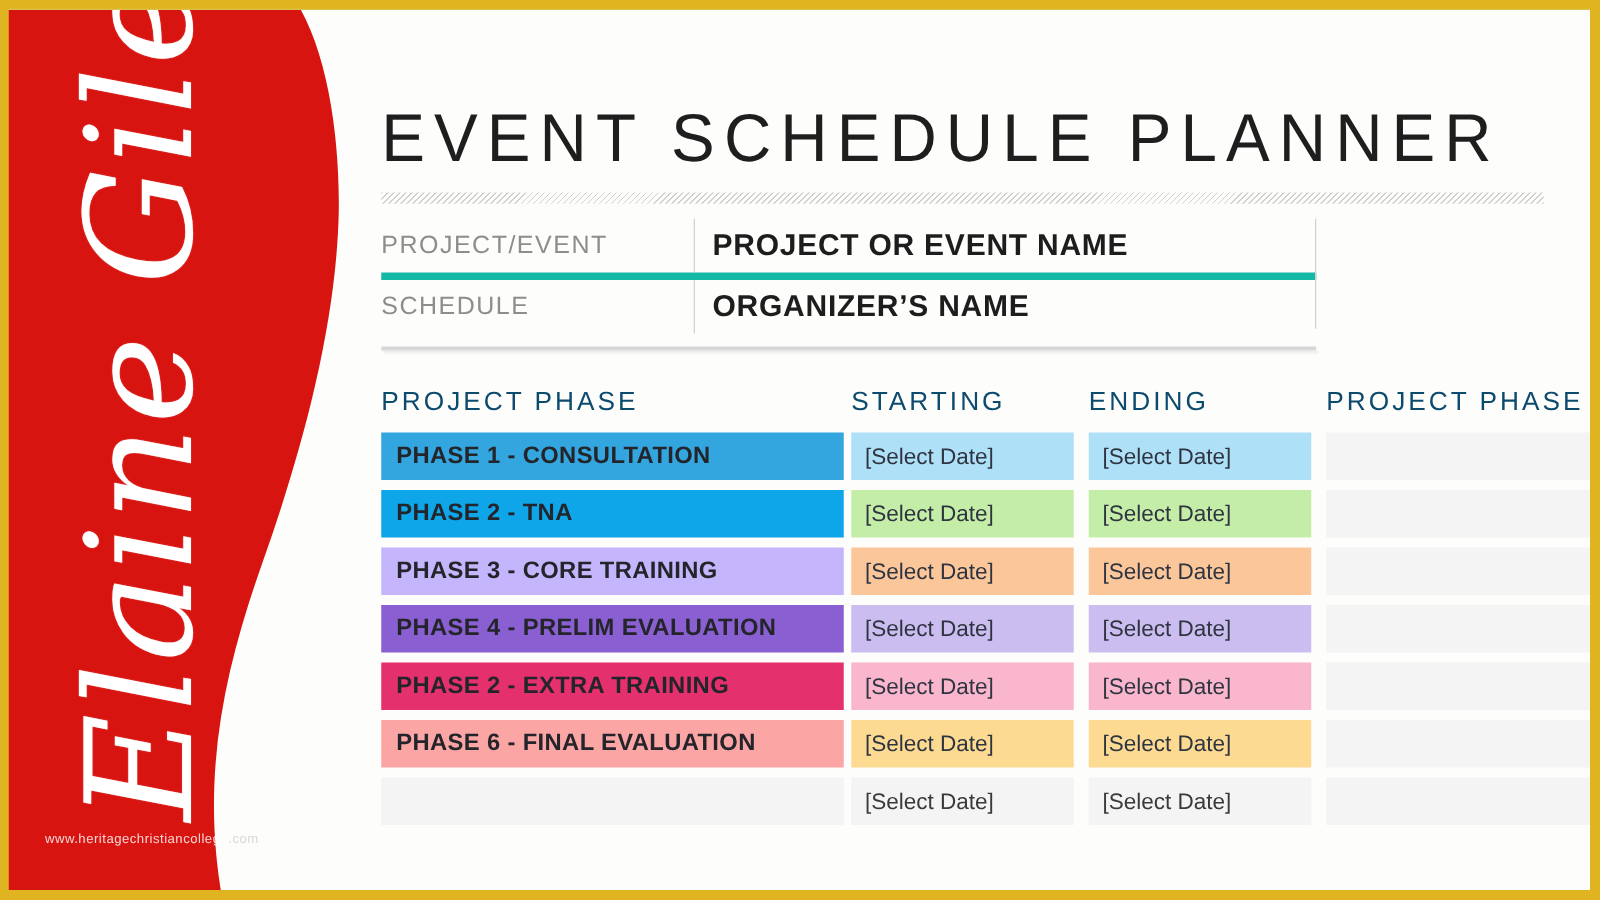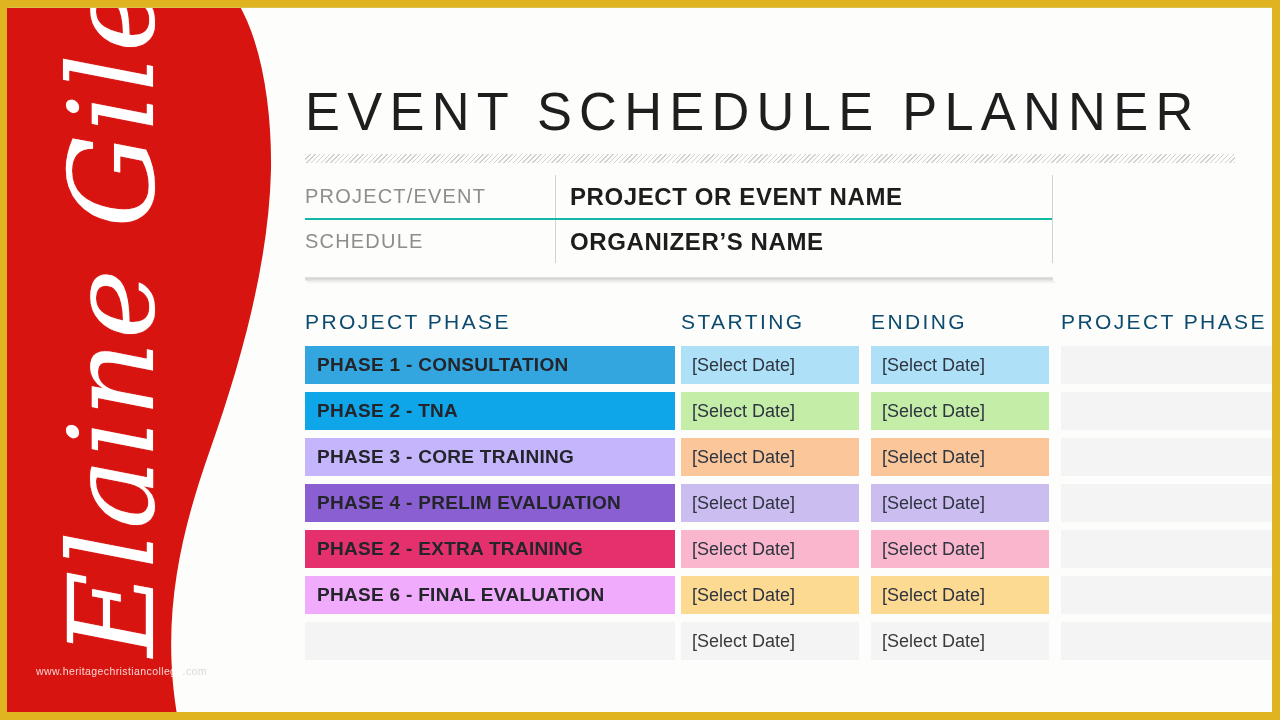--- a/index.html
+++ b/index.html
@@ -122,21 +122,21 @@
   #info-table {
     position: absolute;
     left: 0;
     top: 157px;
     width: 748px;
   }
   .info-row {
     display: flex;
     height: 43px;
     align-items: center;
-    border-bottom: 2px solid #14b8a6;
+    border-bottom: 6px solid #14b8a6;
   }
   .info-row:last-child { border-bottom: none; }
   .info-label {
     width: 250px;
     font-size: 20px;
     letter-spacing: 1.2px;
     color: #8d8d8d;
     white-space: nowrap;
   }
   .info-divider {
@@ -322,21 +322,21 @@
           <div class="sched-row">
             <div class="cell cell-phase" style="background: rgb(229, 48, 110);">PHASE 2 - EXTRA TRAINING</div>
             <div class="spacer-6"></div>
             <div class="cell cell-date" style="background: rgb(249, 182, 205);">[Select Date]</div>
             <div class="spacer-12"></div>
             <div class="cell cell-date" style="background: rgb(249, 182, 205);">[Select Date]</div>
             <div class="spacer-12"></div>
             <div class="cell cell-last"></div>
           </div>
           <div class="sched-row">
-            <div class="cell cell-phase" style="background: #f0abfc;">PHASE 6 - FINAL EVALUATION</div>
+            <div class="cell cell-phase" style="background: #fca5a5;">PHASE 6 - FINAL EVALUATION</div>
             <div class="spacer-6"></div>
             <div class="cell cell-date" style="background: rgb(253, 218, 146);">[Select Date]</div>
             <div class="spacer-12"></div>
             <div class="cell cell-date" style="background: rgb(253, 218, 146);">[Select Date]</div>
             <div class="spacer-12"></div>
             <div class="cell cell-last"></div>
           </div>
           <div class="sched-row row-blank">
             <div class="cell cell-phase" style="background: rgb(244, 244, 244);"></div>
             <div class="spacer-6"></div>

